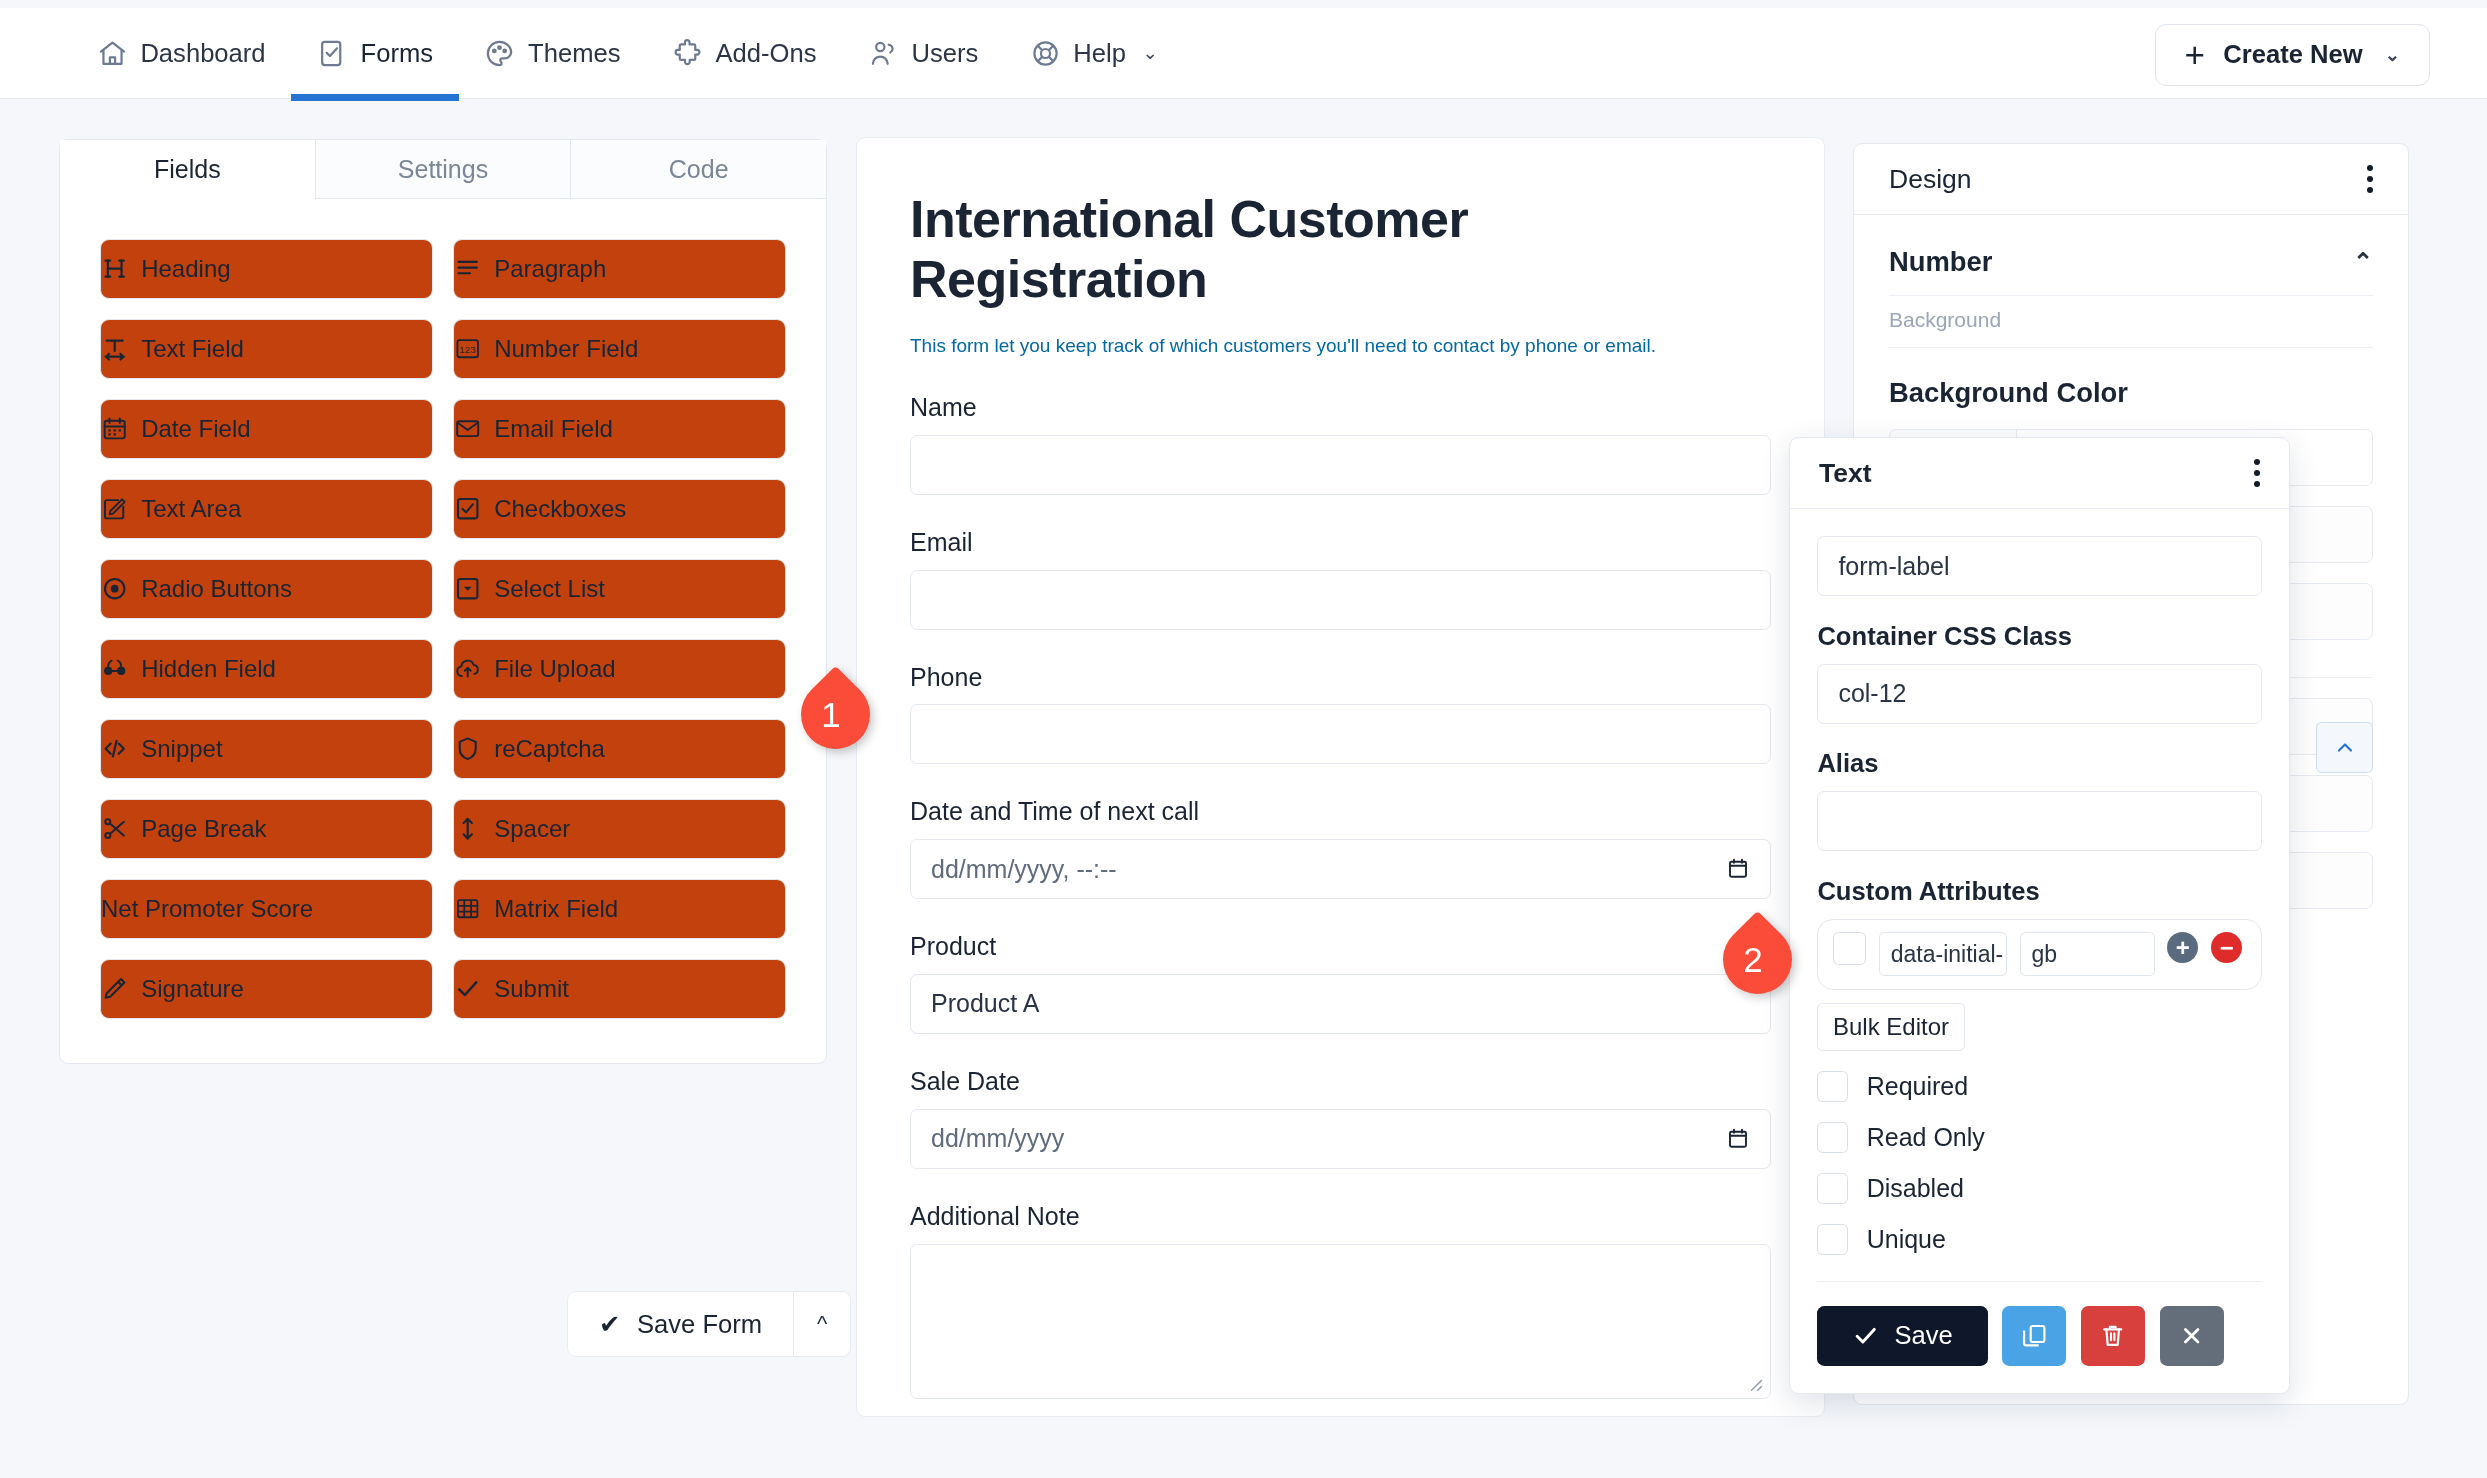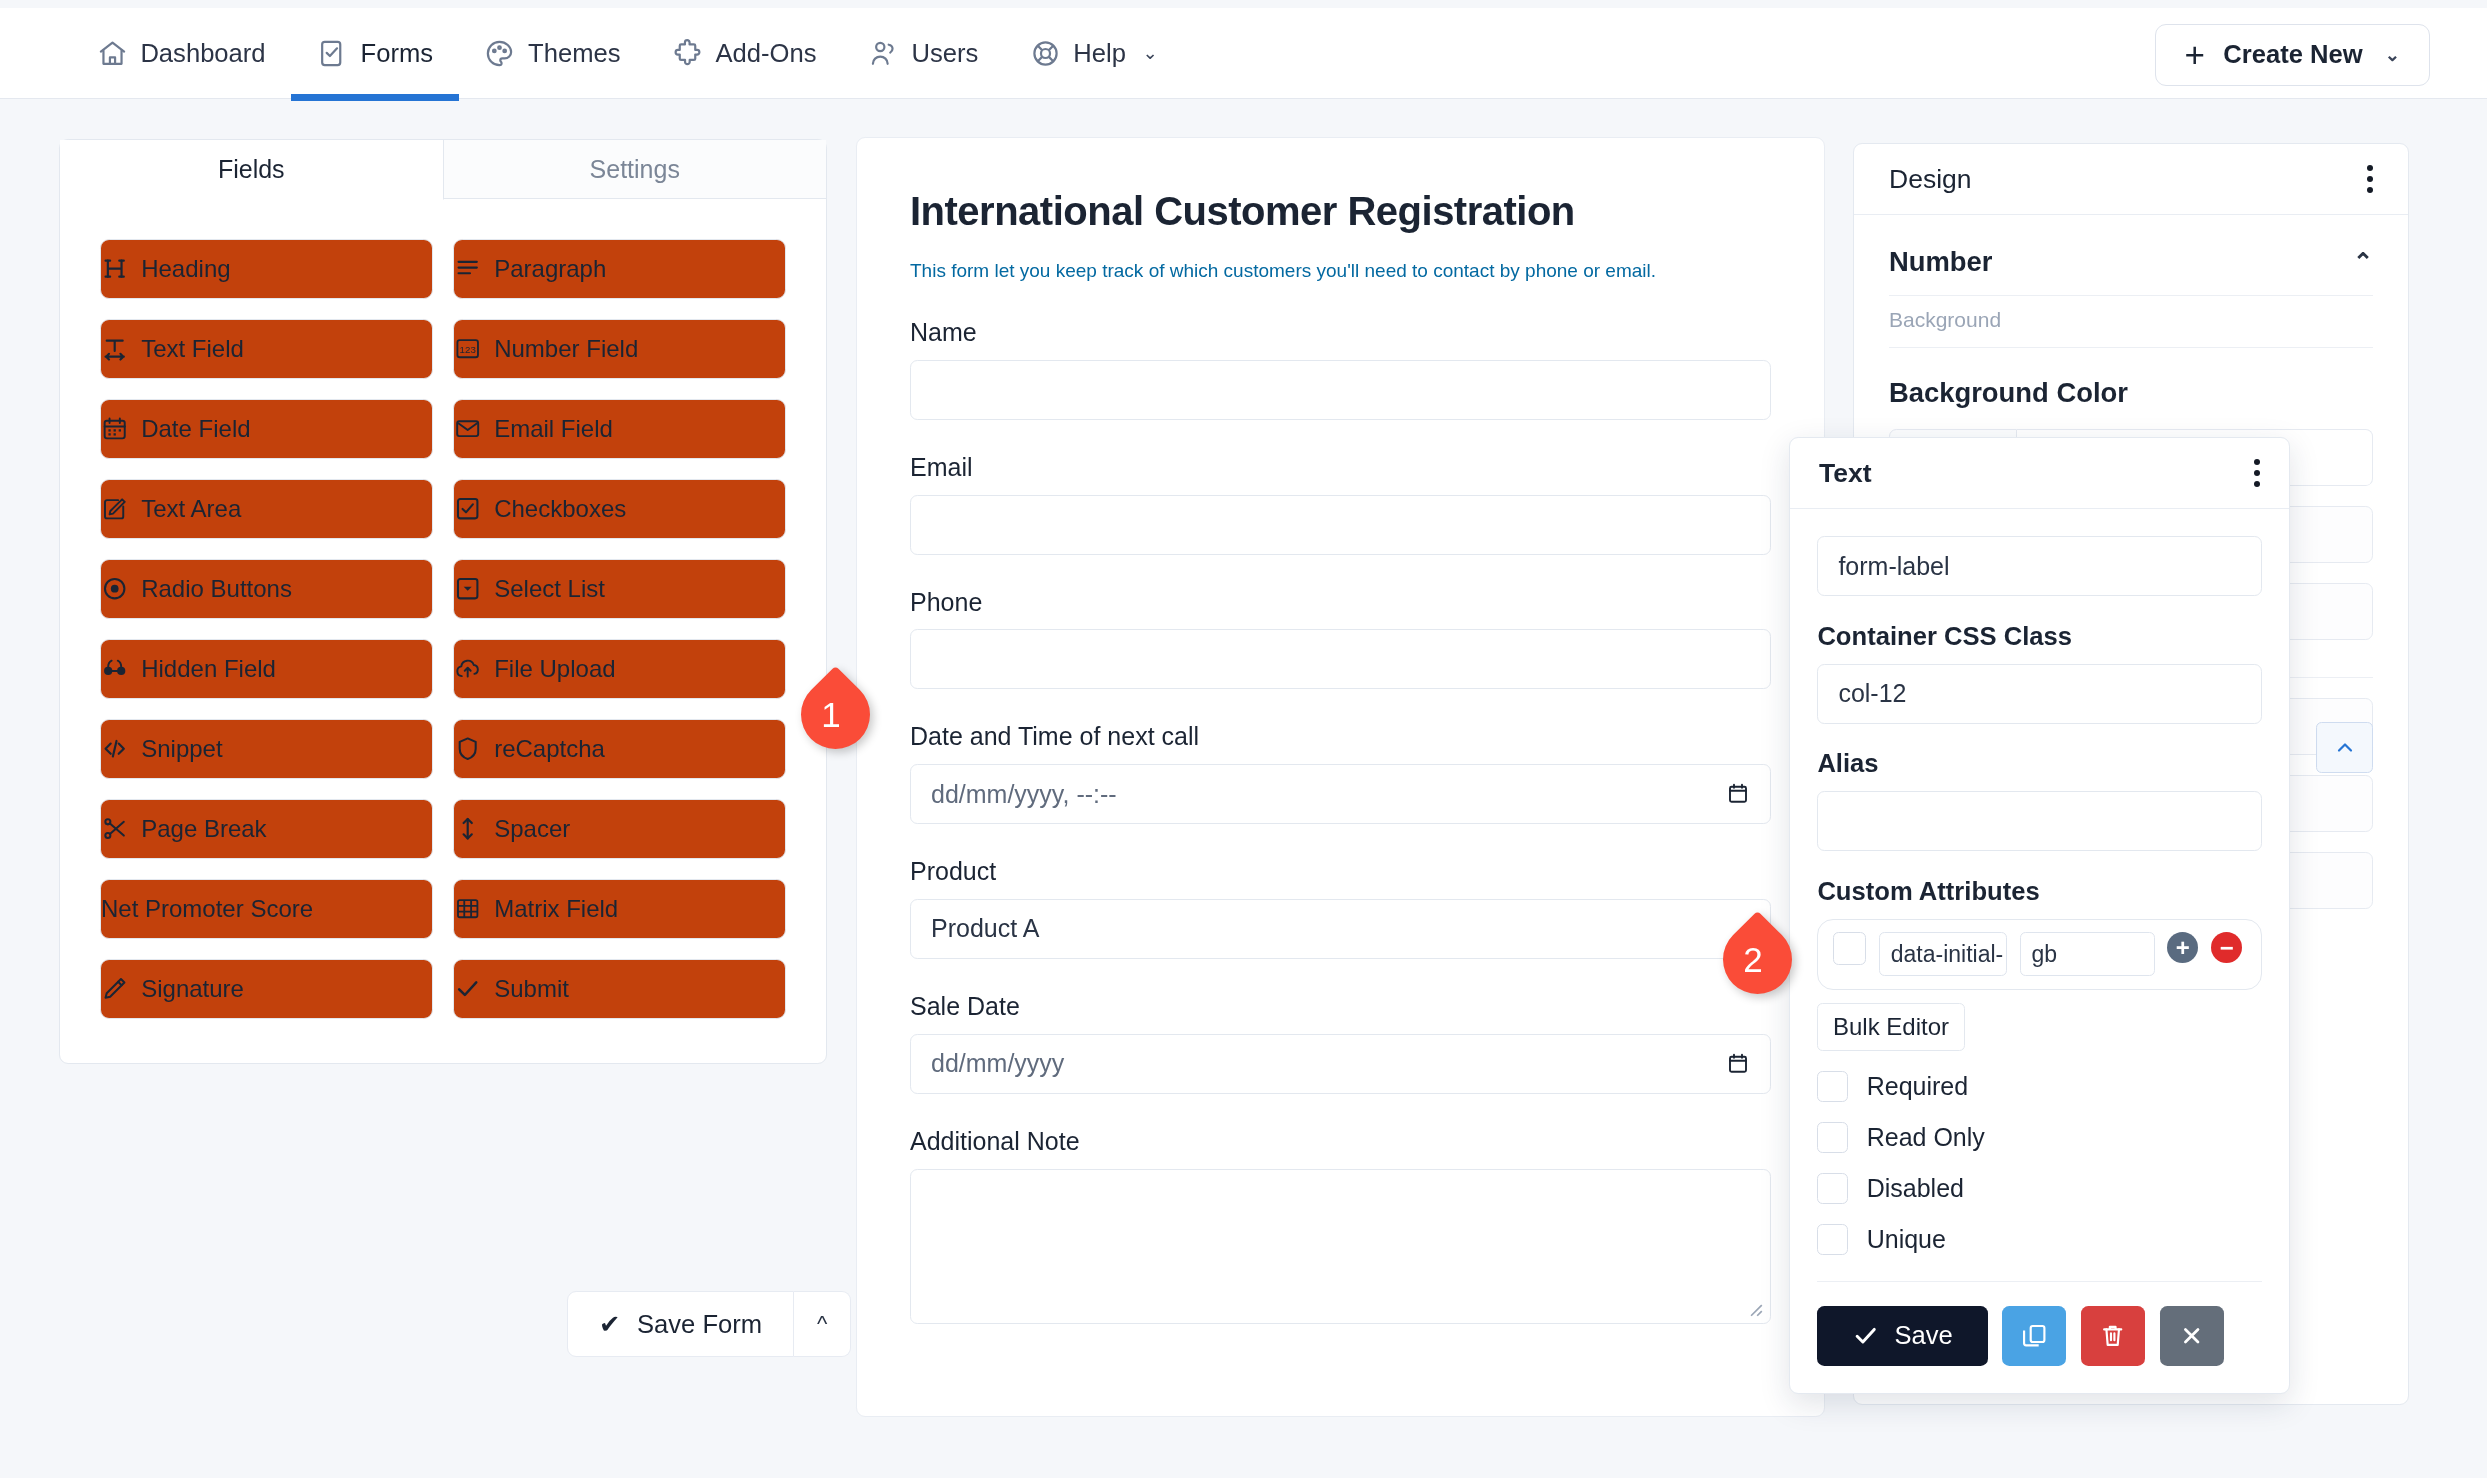--- a/index.html
+++ b/index.html
@@ -71,21 +71,21 @@
   }
   .field-btn .fi { width: 27.4px; height: 27.4px; display: inline-flex; align-items: center; justify-content: center; }
   .field-btn .fi svg { width: 27.4px; height: 27.4px; display: block; }
 
   
   .center-panel {
     position: absolute; left: 856px; top: 137px; width: 969px; height: 1280px;
     background: #fff; border: 1.8px solid #e9edf3; border-radius: 9.1px;
     padding: 51px 53px 0 53px; overflow: hidden;
   }
-  .form-title { font-size: 40px; font-weight: bold; letter-spacing: -0.5px; color: #1b2433; }
+  .form-title { font-size: 52px; font-weight: bold; letter-spacing: -0.5px; color: #1b2433; }
   .form-desc { font-size: 19px; line-height: 1.42; color: #0369a1; margin-top: 24px; max-width: 878px; }
   .f-label { font-size: 25px; color: #1b2433; margin-top: 33px; margin-bottom: 12.8px; }
   .f-input {
     height: 60px; width: 100%;
     border: 1.8px solid #e3e8ef; border-radius: 7.3px; background: #fff;
     display: flex; align-items: center; padding: 0 20px;
     font-size: 25px; color: #2a3purposely; color:#2a3445;
   }
   .f-input.with-icon { justify-content: space-between; }
   .f-ph { color: #606b7d; }
@@ -313,20 +313,21 @@
     <span class="plus-ico">+</span>
     <span>Create New</span>
     <span class="chev-sm">⌄</span>
   </div>
 </div>
 
 <div class="left-panel">
   <div class="tabs">
     <div class="tab active">Fields</div>
     <div class="tab">Settings</div>
+    <div class="tab">Code</div>
   </div>
 
   <div class="fields-grid">
 
     <div class="field-btn">
       <span class="fi">
           <svg viewBox="0 0 24 24" fill="none" stroke="currentColor" stroke-width="1.9" stroke-linecap="round">
             <path d="M6 5v14M18 5v14M6 12h12"></path>
             <path d="M4 5h4M16 5h4M4 19h4M16 19h4"></path>
           </svg>

